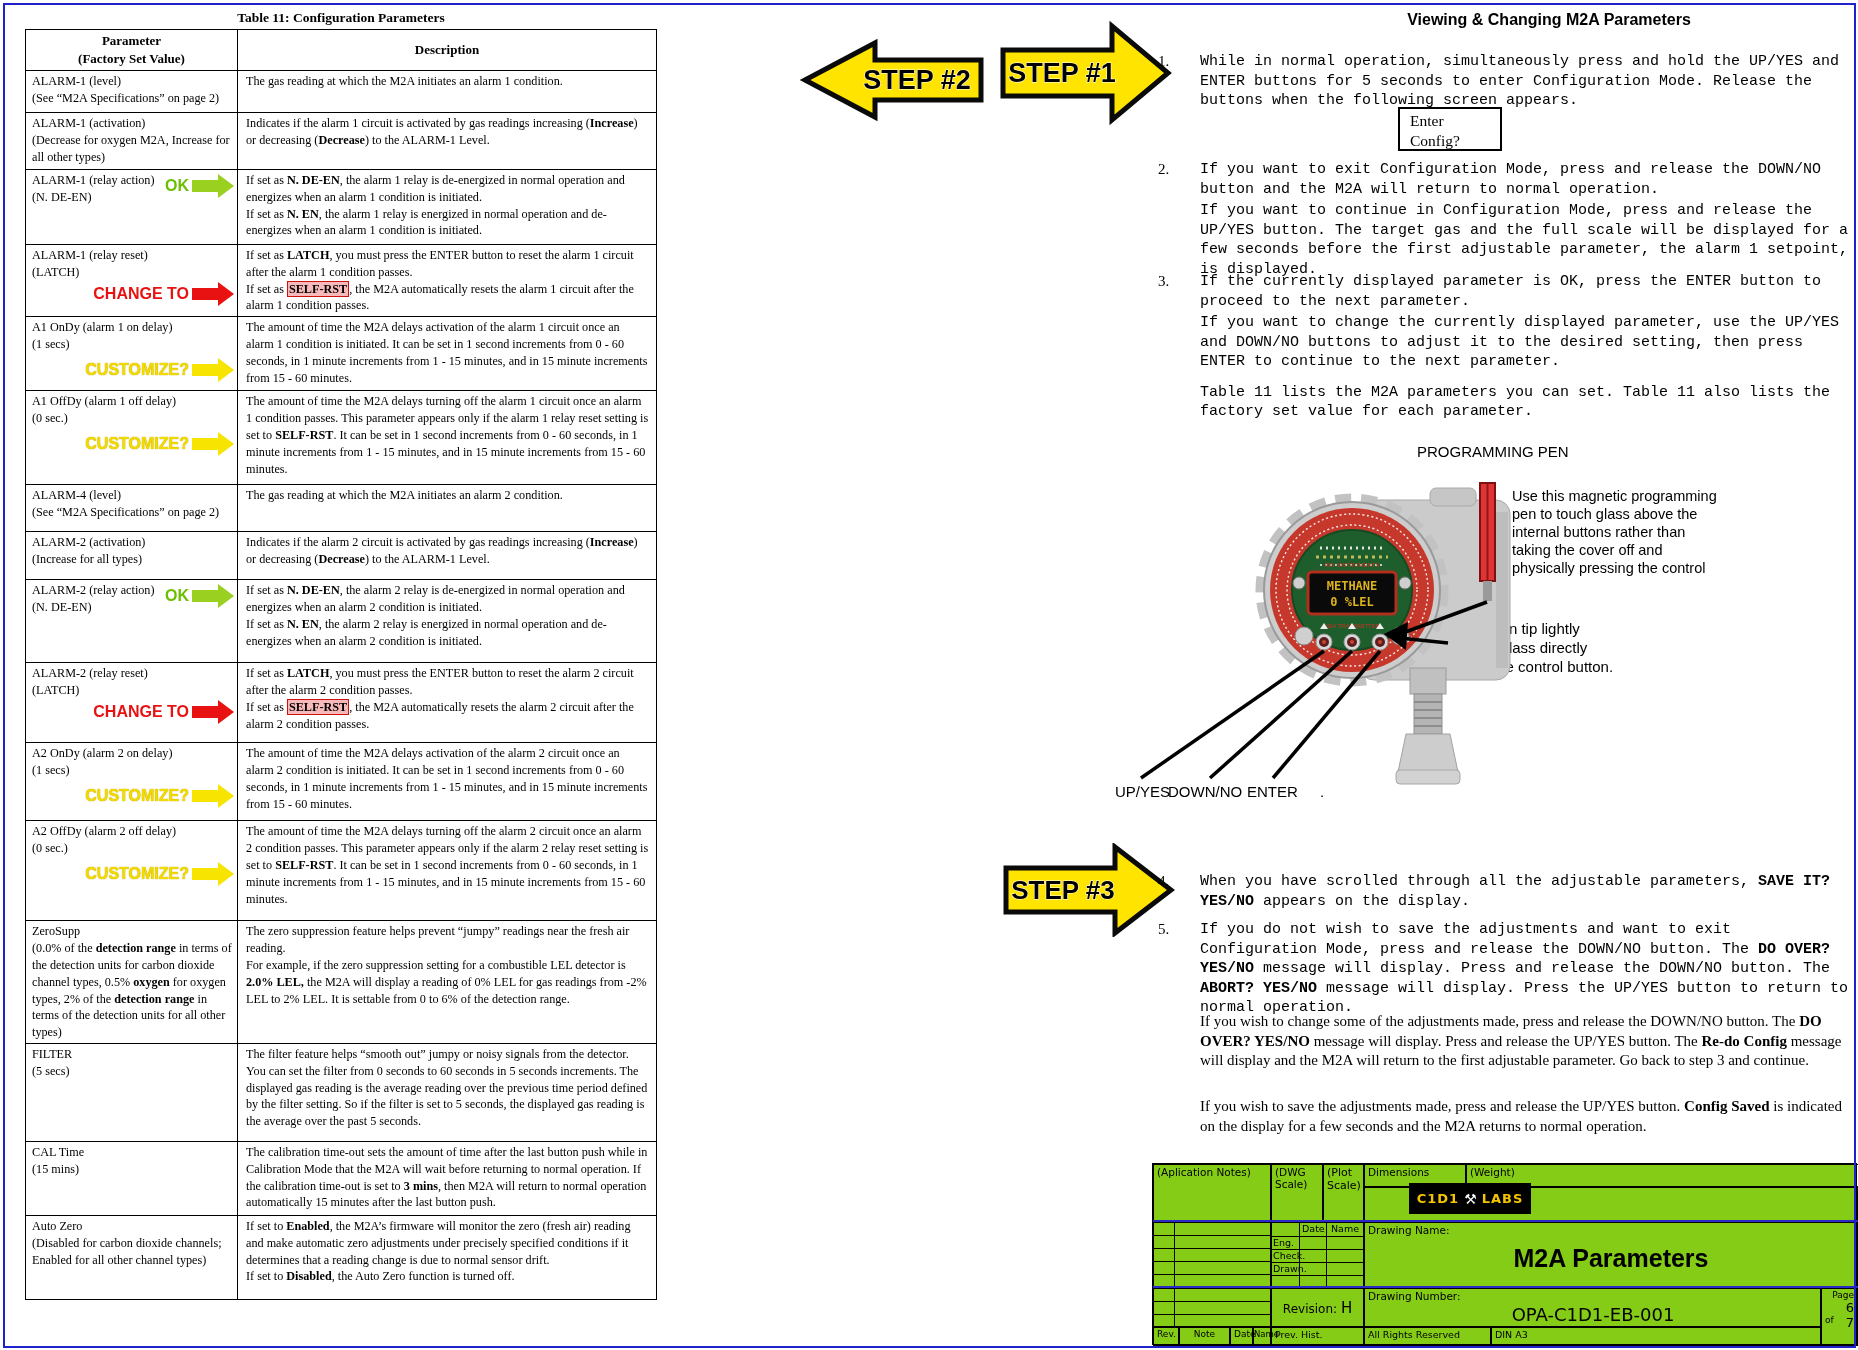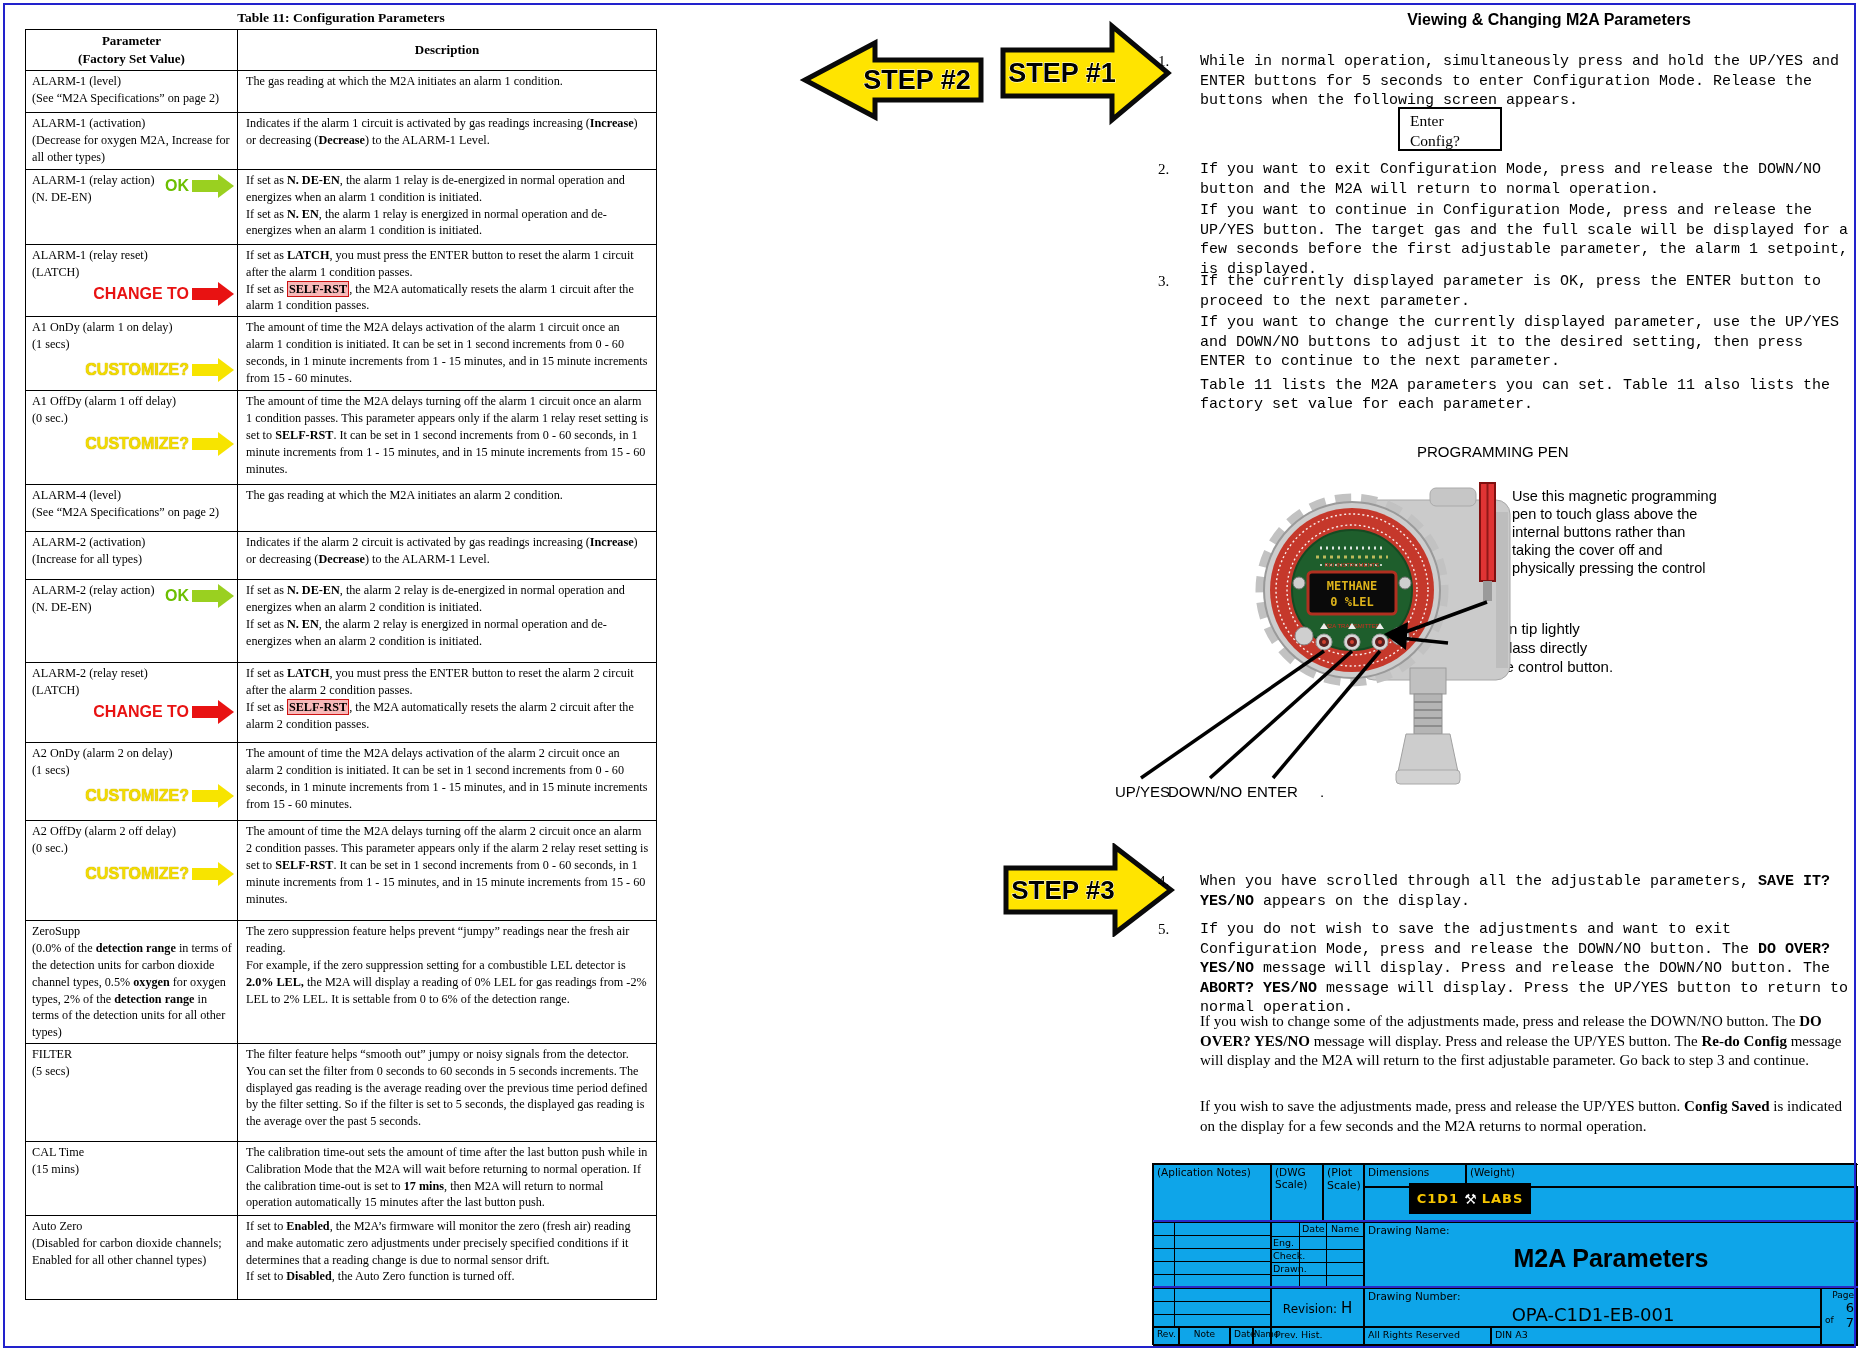--- a/index.html
+++ b/index.html
@@ -45,37 +45,37 @@
   
   #doc-title{position:absolute;left:1240px;top:11px;width:618px;text-align:center;
        font-family:"Liberation Sans",sans-serif;font-weight:bold;font-size:16px;}
   .step-arrow{position:absolute;}
   .step-arrow text{font-family:"Liberation Sans",sans-serif;font-weight:bold;
        paint-order:stroke;stroke:#ffffff;stroke-width:1px;fill:#000;}
   .step{position:absolute;left:1158px;width:694px;font-size:15px;line-height:1.3;}
   .snum{position:absolute;left:0;top:0;}
   .stext{margin-left:42px;width:650px;font-family:Liberation Mono, monospace;}
   .stext p{margin:0 0 2px 0;}
-  .stext p.gap{margin-top:4px;}
+  .stext p.gap{margin-top:11px;}
   .noindent{position:absolute;left:1200px;width:650px;font-size:15px;line-height:1.3;}
   #enter-config-box{position:absolute;left:1398px;top:107px;width:104px;height:44px;
        border:2.5px solid #000;font-size:15.5px;line-height:1.3;padding:2px 0 0 10px;
        white-space:pre-line;box-sizing:border-box;background:#fff;}
   #prog-pen-label{position:absolute;left:1417px;top:443px;
        font-family:"Liberation Sans",sans-serif;font-size:15px;}
   #pen-note{position:absolute;left:1512px;top:488px;width:216px;
        font-family:"Liberation Sans",sans-serif;font-size:14.5px;line-height:1.24;white-space:pre-line;}
   #touch-note{position:absolute;left:1448px;top:620px;width:205px;
        font-family:"Liberation Sans",sans-serif;font-size:15px;line-height:1.25;white-space:pre-line;}
   .btnlabel{position:absolute;top:783px;font-family:"Liberation Sans",sans-serif;font-size:15px;}
   #device-svg{position:absolute;left:1080px;top:400px;}
 
   
   #title-block{position:absolute;left:1152px;top:1163px;width:705px;height:182px;
-       font-family:"DejaVu Sans",sans-serif;font-size:10.5px;z-index:10;background:#0ea5e9;
+       font-family:"DejaVu Sans",sans-serif;font-size:10.5px;z-index:10;background:#84cc16;
        border:1.5px solid #000;box-sizing:border-box;}
   .tbc{position:absolute;border:1px solid #000;box-sizing:border-box;padding:1px 3px;overflow:visible;}
   .vline{position:absolute;width:1px;background:#000;}
   .hline{position:absolute;height:1px;background:#000;}
   .hline.blue{height:2px;background:#2a2ac8;}
   .logo{position:absolute;left:256px;top:19px;width:122px;height:31px;background:#000;
        color:#f5c400;display:flex;align-items:center;justify-content:center;gap:5px;
        font-weight:bold;font-size:13px;letter-spacing:1px;}
   .logo .wrench{color:#fff;font-size:14px;letter-spacing:0;}
   .small9{font-size:11px;}
@@ -259,21 +259,21 @@
             <div>FILTER</div>
             <div>(5 secs)</div>
           </td>
           <td class="desc">The filter feature helps “smooth out” jumpy or noisy signals from the detector. You can set the filter from 0 seconds to 60 seconds in 5 seconds increments. The displayed gas reading is the average reading over the previous time period defined by the filter setting. So if the filter is set to 5 seconds, the displayed gas reading is the average over the past 5 seconds.</td>
         </tr>
         <tr>
           <td class="param">
             <div>CAL Time</div>
             <div>(15 mins)</div>
           </td>
-          <td class="desc">The calibration time-out sets the amount of time after the last button push while in Calibration Mode that the M2A will wait before returning to normal operation. If the calibration time-out is set to <b>17 mins</b>, then M2A will return to normal operation automatically 15 minutes after the last button push.</td>
+          <td class="desc">The calibration time-out sets the amount of time after the last button push while in Calibration Mode that the M2A will wait before returning to normal operation. If the calibration time-out is set to <b>3 mins</b>, then M2A will return to normal operation automatically 15 minutes after the last button push.</td>
         </tr>
         <tr>
           <td class="param">
             <div>Auto Zero</div>
             <div>(Disabled for carbon dioxide channels; Enabled for all other channel types)</div>
           </td>
           <td class="desc">If set to <b>Enabled</b>, the M2A’s firmware will monitor the zero (fresh air) reading and make automatic zero adjustments under precisely specified conditions if it determines that a reading change is due to normal sensor drift.<br>If set to <b>Disabled</b>, the Auto Zero function is turned off.</td>
         </tr>
       </tbody>
   </table>

